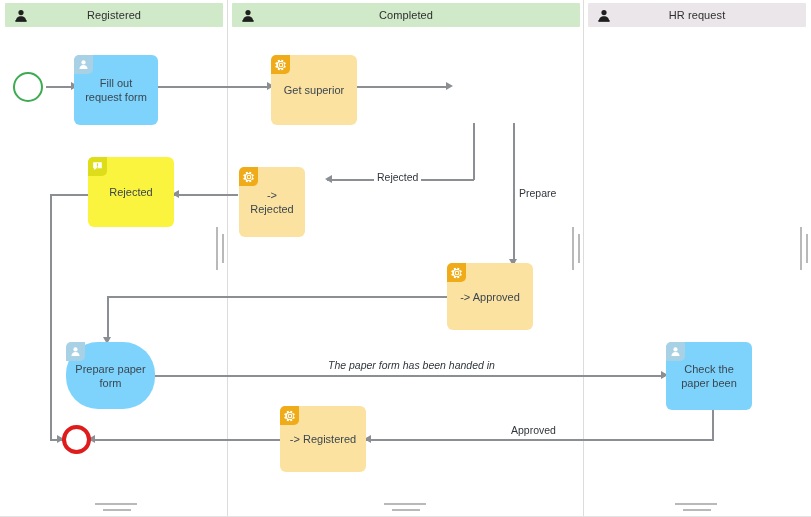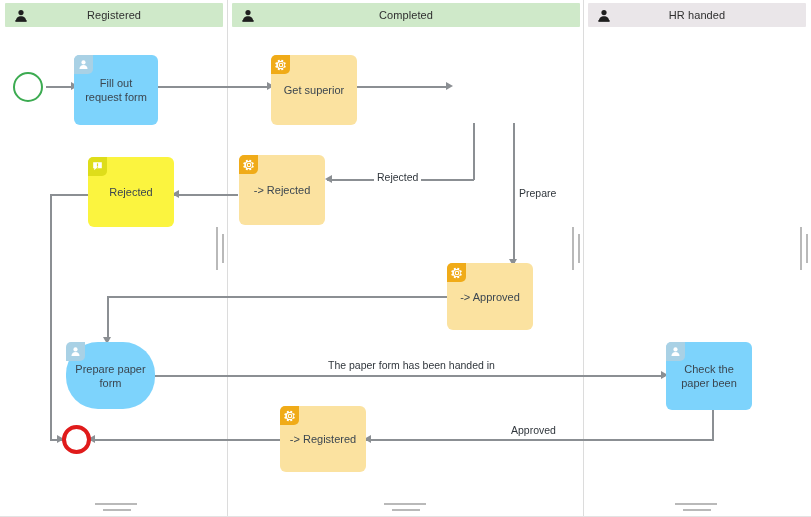--- a/index.html
+++ b/index.html
@@ -74,21 +74,21 @@
     <span class="lh-label">Completed</span>
   </div>
 
   <div class="lane-header" style="left:588px;width:218px;">
     <div class="lh-bg" style="background:#eae6e9;"></div>
     <svg class="lh-icon" viewBox="0 0 12 13">
       <circle cx="6" cy="3.6" r="2.6" fill="#1f1f1f"></circle>
       <path d="M0.8 12.4 C0.8 8.9 3.0 7.2 6 7.2 C9 7.2 11.2 8.9 11.2 12.4 Z" fill="#1f1f1f"></path>
       <rect x="0.3" y="11.2" width="11.4" height="1.5" fill="#1f1f1f"></rect>
     </svg>
-    <span class="lh-label">HR handed</span>
+    <span class="lh-label">HR request</span>
   </div>
 
   <div class="lane-divider" style="left:227px;"></div>
   <div class="lane-divider" style="left:583px;"></div>
 
   <div class="seg seg-h" style="left:46px;top:86px;width:28px;"></div>
   <div class="arrow arrow-r" style="left:71px;top:82px;"></div>
 
   <div class="seg seg-h" style="left:157px;top:86px;width:113px;"></div>
   <div class="arrow arrow-r" style="left:267px;top:82px;"></div>
@@ -112,21 +112,21 @@
   <div class="seg seg-v" style="left:50px;top:194px;width:1.5px;height:246px;"></div>
   <div class="seg seg-h" style="left:50px;top:439px;width:14px;"></div>
   <div class="arrow arrow-r" style="left:57px;top:435px;"></div>
 
   <div class="seg seg-h" style="left:107px;top:296px;width:344px;"></div>
   <div class="seg seg-v" style="left:107px;top:296px;width:1.5px;height:45px;"></div>
   <div class="arrow arrow-d" style="left:103px;top:337px;"></div>
 
   <div class="seg seg-h" style="left:155px;top:375px;width:510px;"></div>
   <div class="arrow arrow-r" style="left:661px;top:371px;"></div>
-  <div class="edge-label" style="left:325px;top:359px;">The paper form has been handed in</div>
+  <div class="edge-label" style="left:325px;top:359px;font-style:italic;">The paper form has been handed in</div>
 
   <div class="seg seg-v" style="left:712px;top:410px;width:1.5px;height:30px;"></div>
   <div class="seg seg-h" style="left:366px;top:439px;width:348px;"></div>
   <div class="arrow arrow-l" style="left:364px;top:435px;"></div>
   <div class="edge-label" style="left:508px;top:424px;">Approved</div>
 
   <div class="seg seg-h" style="left:90px;top:439px;width:190px;"></div>
   <div class="arrow arrow-l" style="left:88px;top:435px;"></div>
 
   <div class="event ev-start" style="left:13px;top:72px;width:30px;height:30px;"></div>
@@ -147,21 +147,21 @@
     <span class="badge">
       <svg viewBox="0 0 14 14" width="12" height="12">
         <path fill="#ffffff" d="M7 4.3A2.7 2.7 0 1 0 7 9.7 2.7 2.7 0 0 0 7 4.3Zm0 4.1A1.4 1.4 0 1 1 7 5.6 1.4 1.4 0 0 1 7 8.4Z"></path>
         <path fill="#ffffff" d="M12.3 8.1l-1.1-.5c.05-.37.05-.83 0-1.2l1.1-.5a.5.5 0 0 0 .25-.62l-.55-1.3a.5.5 0 0 0-.6-.28l-1.15.35a4.6 4.6 0 0 0-.85-.85l.35-1.15a.5.5 0 0 0-.28-.6l-1.3-.55a.5.5 0 0 0-.62.25l-.5 1.1c-.37-.05-.83-.05-1.2 0l-.5-1.1a.5.5 0 0 0-.62-.25l-1.3.55a.5.5 0 0 0-.28.6l.35 1.15c-.32.24-.61.53-.85.85L1.5 3.7a.5.5 0 0 0-.6.28l-.55 1.3a.5.5 0 0 0 .25.62l1.1.5c-.05.37-.05.83 0 1.2l-1.1.5a.5.5 0 0 0-.25.62l.55 1.3a.5.5 0 0 0 .6.28l1.15-.35c.24.32.53.61.85.85l-.35 1.15a.5.5 0 0 0 .28.6l1.3.55a.5.5 0 0 0 .62-.25l.5-1.1c.37.05.83.05 1.2 0l.5 1.1a.5.5 0 0 0 .62.25l1.3-.55a.5.5 0 0 0 .28-.6l-.35-1.15c.32-.24.61-.53.85-.85l1.15.35a.5.5 0 0 0 .6-.28l.55-1.3a.5.5 0 0 0-.25-.62ZM7 10.6A3.6 3.6 0 1 1 7 3.4 3.6 3.6 0 0 1 7 10.6Z"></path>
       </svg>
     </span>
     <span class="ntext">Get superior</span>
   </div>
 
 
-  <div class="node n-service" style="left:239px;top:155px;width:86px;height:70px;">
+  <div class="node n-service" style="left:239px;top:167px;width:66px;height:70px;">
     <span class="badge">
       <svg viewBox="0 0 14 14" width="12" height="12">
         <path fill="#ffffff" d="M7 4.3A2.7 2.7 0 1 0 7 9.7 2.7 2.7 0 0 0 7 4.3Zm0 4.1A1.4 1.4 0 1 1 7 5.6 1.4 1.4 0 0 1 7 8.4Z"></path>
         <path fill="#ffffff" d="M12.3 8.1l-1.1-.5c.05-.37.05-.83 0-1.2l1.1-.5a.5.5 0 0 0 .25-.62l-.55-1.3a.5.5 0 0 0-.6-.28l-1.15.35a4.6 4.6 0 0 0-.85-.85l.35-1.15a.5.5 0 0 0-.28-.6l-1.3-.55a.5.5 0 0 0-.62.25l-.5 1.1c-.37-.05-.83-.05-1.2 0l-.5-1.1a.5.5 0 0 0-.62-.25l-1.3.55a.5.5 0 0 0-.28.6l.35 1.15c-.32.24-.61.53-.85.85L1.5 3.7a.5.5 0 0 0-.6.28l-.55 1.3a.5.5 0 0 0 .25.62l1.1.5c-.05.37-.05.83 0 1.2l-1.1.5a.5.5 0 0 0-.25.62l.55 1.3a.5.5 0 0 0 .6.28l1.15-.35c.24.32.53.61.85.85l-.35 1.15a.5.5 0 0 0 .28.6l1.3.55a.5.5 0 0 0 .62-.25l.5-1.1c.37.05.83.05 1.2 0l.5 1.1a.5.5 0 0 0 .62.25l1.3-.55a.5.5 0 0 0 .28-.6l-.35-1.15c.32-.24.61-.53.85-.85l1.15.35a.5.5 0 0 0 .6-.28l.55-1.3a.5.5 0 0 0-.25-.62ZM7 10.6A3.6 3.6 0 1 1 7 3.4 3.6 3.6 0 0 1 7 10.6Z"></path>
       </svg>
     </span>
     <span class="ntext">-&gt; Rejected</span>
   </div>
 
   <div class="node n-notify" style="left:88px;top:157px;width:86px;height:70px;">

